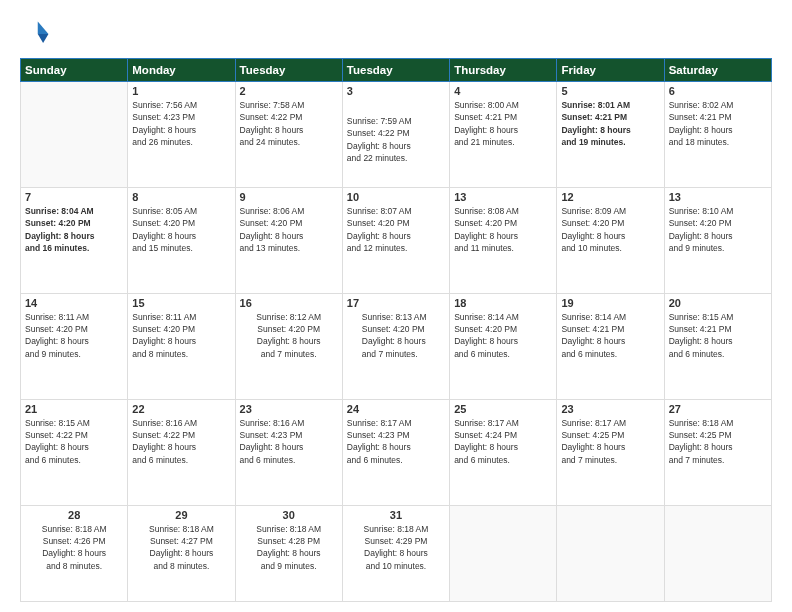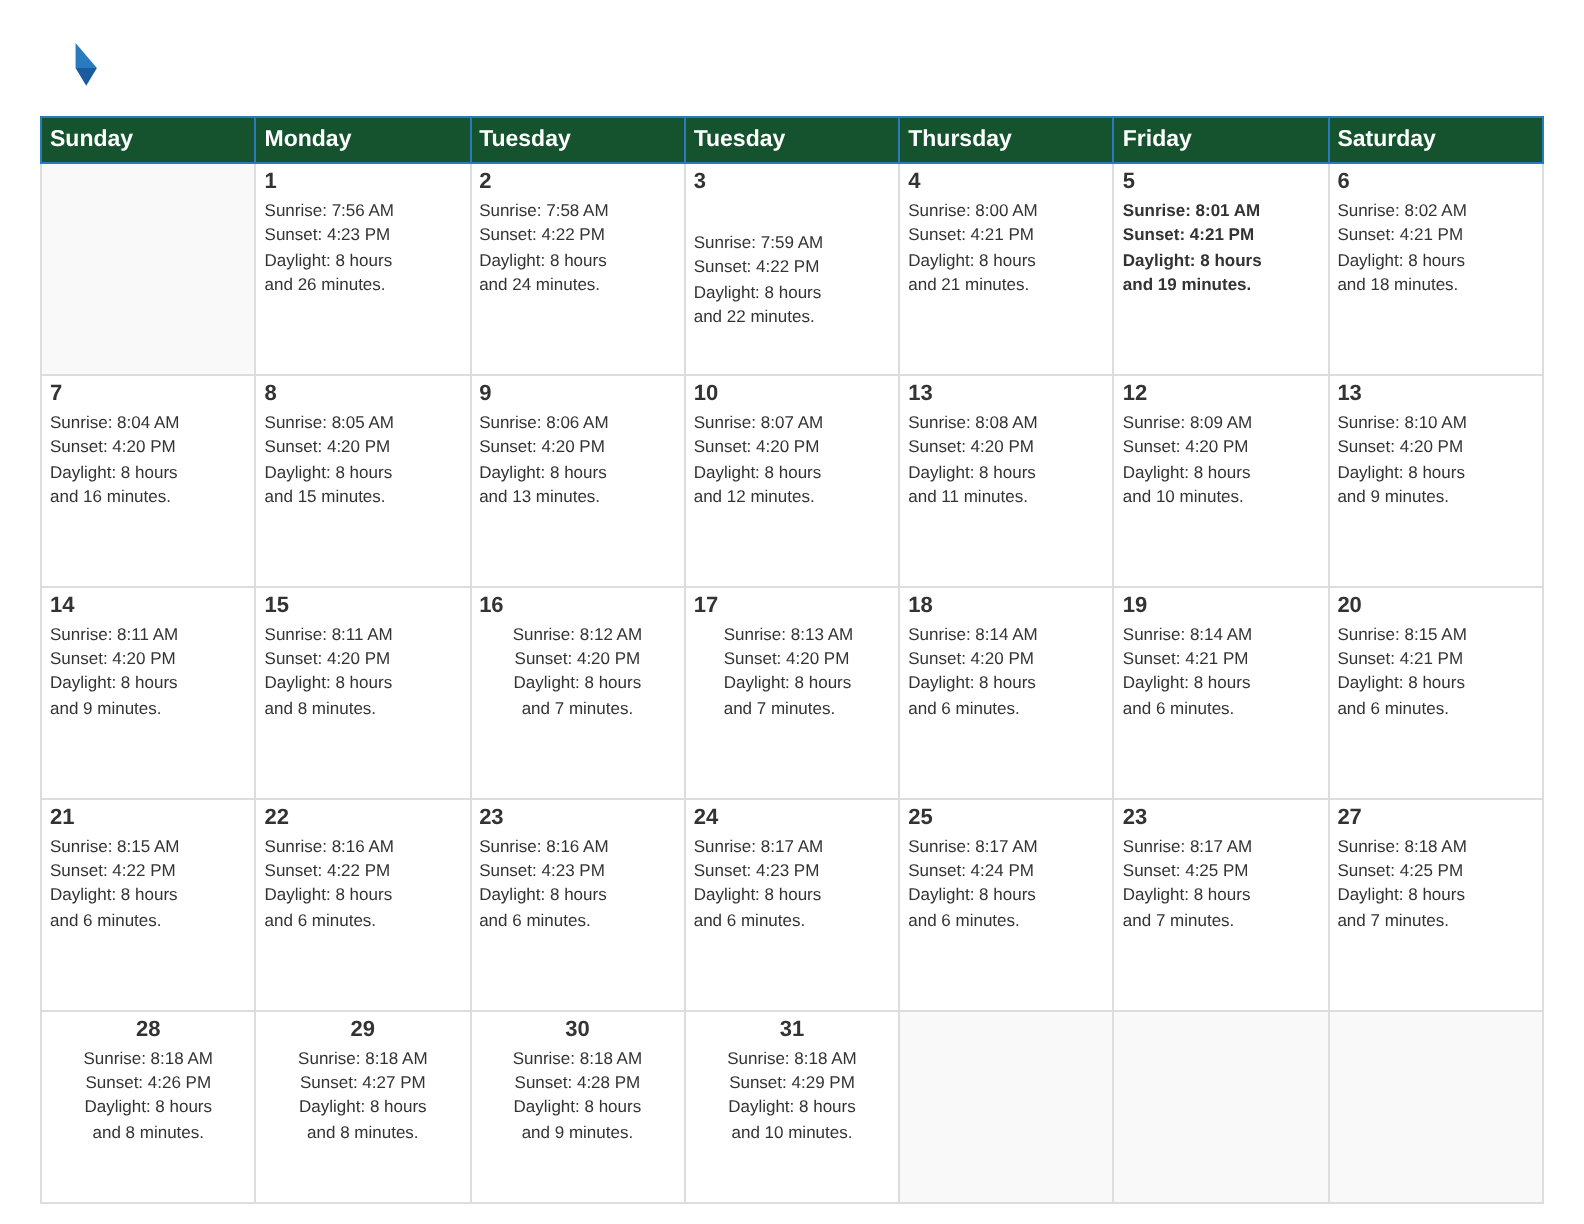--- a/index.html
+++ b/index.html
@@ -182,21 +182,21 @@
             <span class="day-num">6</span>
             <div class="day-info" style="white-space: pre-line;">Sunrise: 8:02 AM
 Sunset: 4:21 PM
 Daylight: 8 hours
 and 18 minutes.</div>
           </td>
         </tr>
         <tr class="week-row">
           <td>
             <span class="day-num">7</span>
-            <div class="day-info" style="white-space: pre-line;">Sunrise: 8:04 AM
+            <div class="day-info" style="white-space: pre-line; font-weight: bold;">Sunrise: 8:04 AM
 Sunset: 4:20 PM
 Daylight: 8 hours
 and 16 minutes.</div>
           </td>
           <td>
             <span class="day-num">8</span>
             <div class="day-info" style="white-space: pre-line;">Sunrise: 8:05 AM
 Sunset: 4:20 PM
 Daylight: 8 hours
 and 15 minutes.</div>

